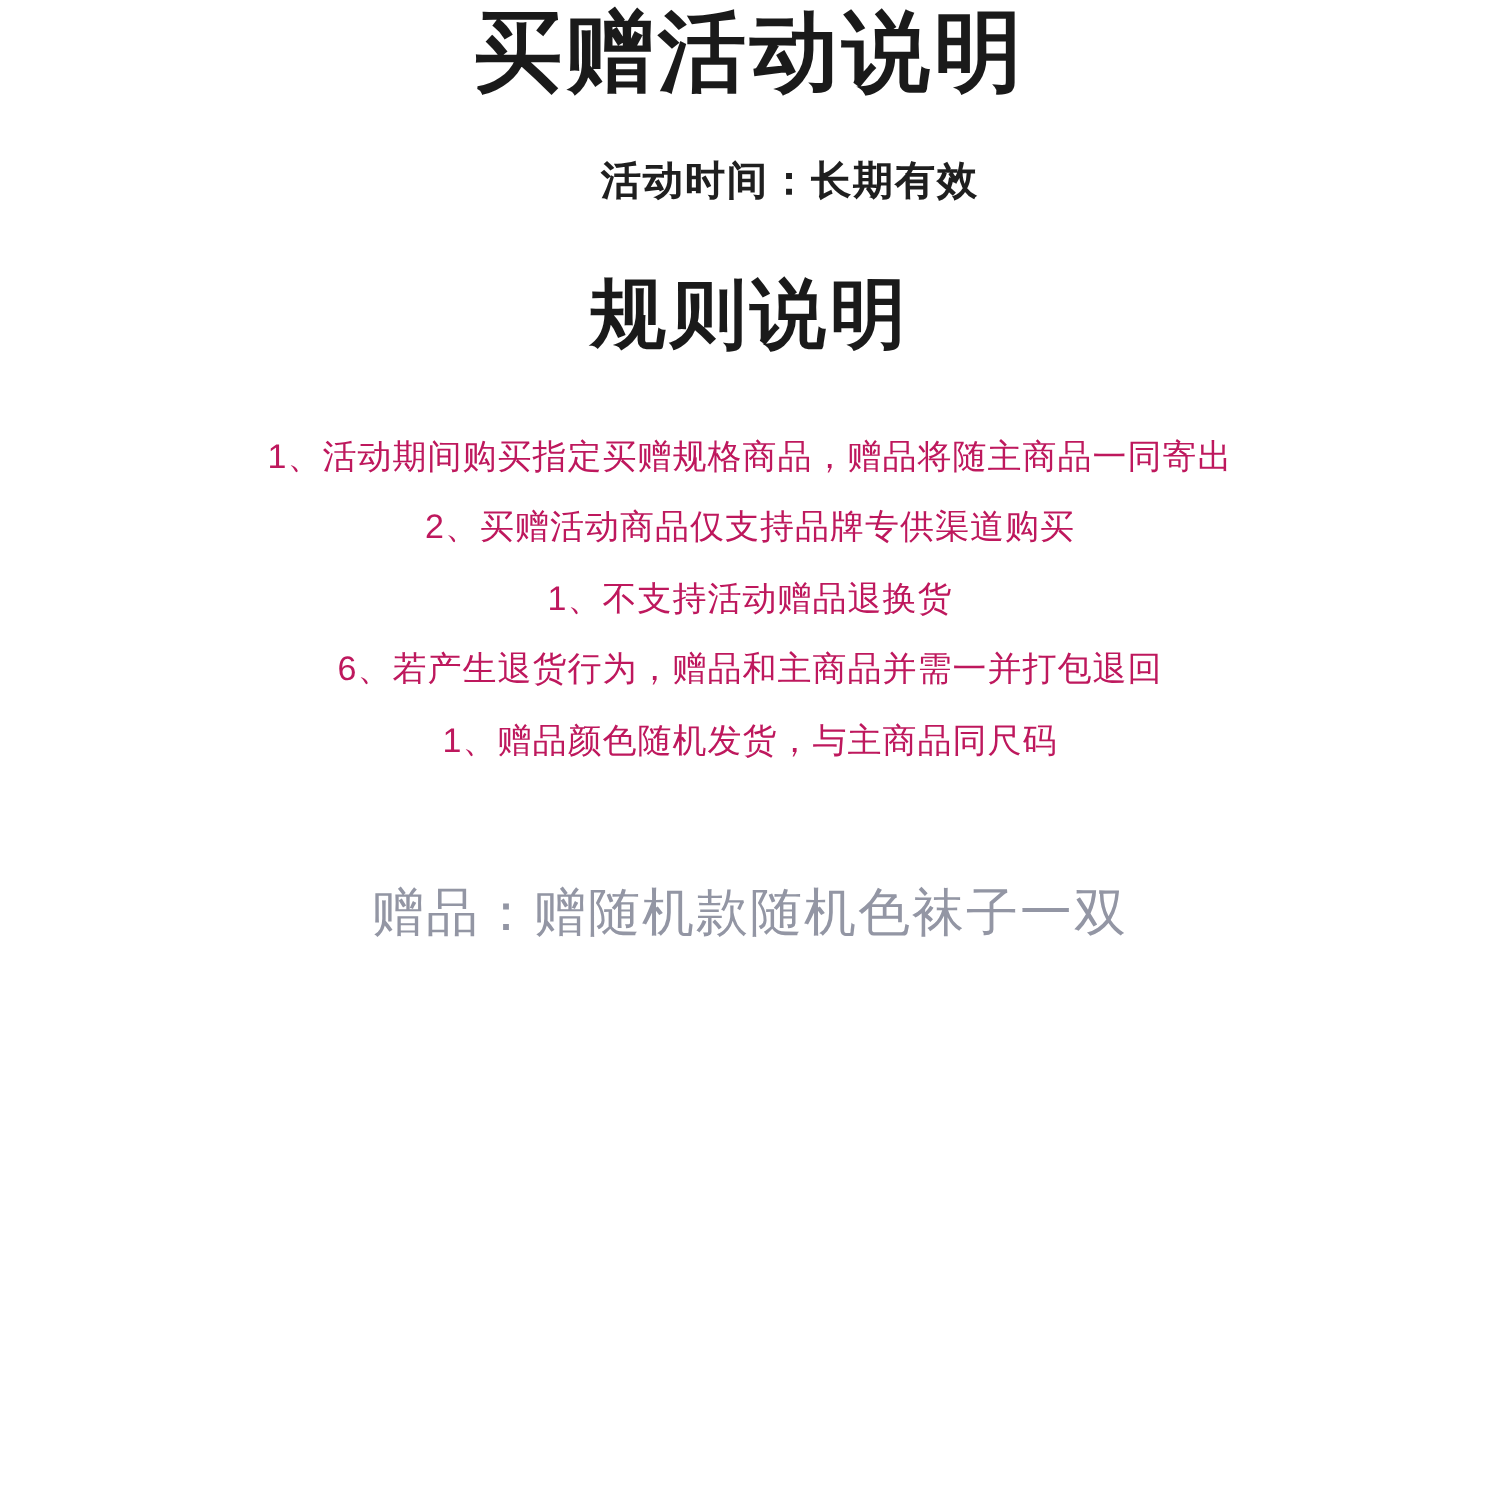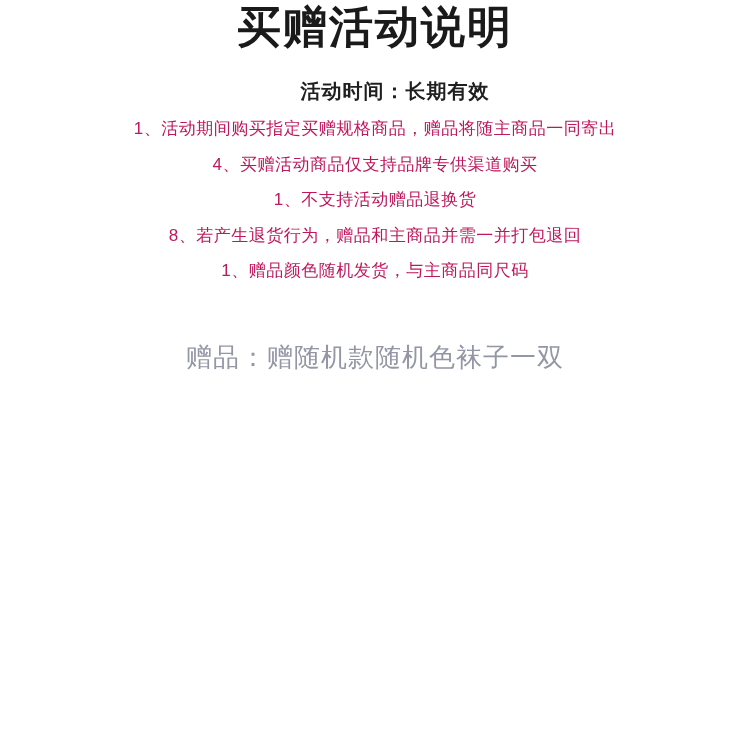--- a/index.html
+++ b/index.html
@@ -65,24 +65,25 @@
 </style>
 </head>
 <body>
 
 <div class="page">
 
   <h1 class="title">买赠活动说明</h1>
 
   <div class="subtitle">活动时间：长期有效</div>
 
+  <h2 class="rules-heading">规则说明</h2>
 
   <ul class="rules-list">
     <li>1、活动期间购买指定买赠规格商品，赠品将随主商品一同寄出</li>
-    <li>4、买赠活动商品仅支持品牌专供渠道购买</li>
+    <li>2、买赠活动商品仅支持品牌专供渠道购买</li>
     <li>1、不支持活动赠品退换货</li>
-    <li>8、若产生退货行为，赠品和主商品并需一并打包退回</li>
+    <li>6、若产生退货行为，赠品和主商品并需一并打包退回</li>
     <li>1、赠品颜色随机发货，与主商品同尺码</li>
   </ul>
 
   <div class="gift-note">赠品：赠随机款随机色袜子一双</div>
 
 </div>
 
 </body></html>

